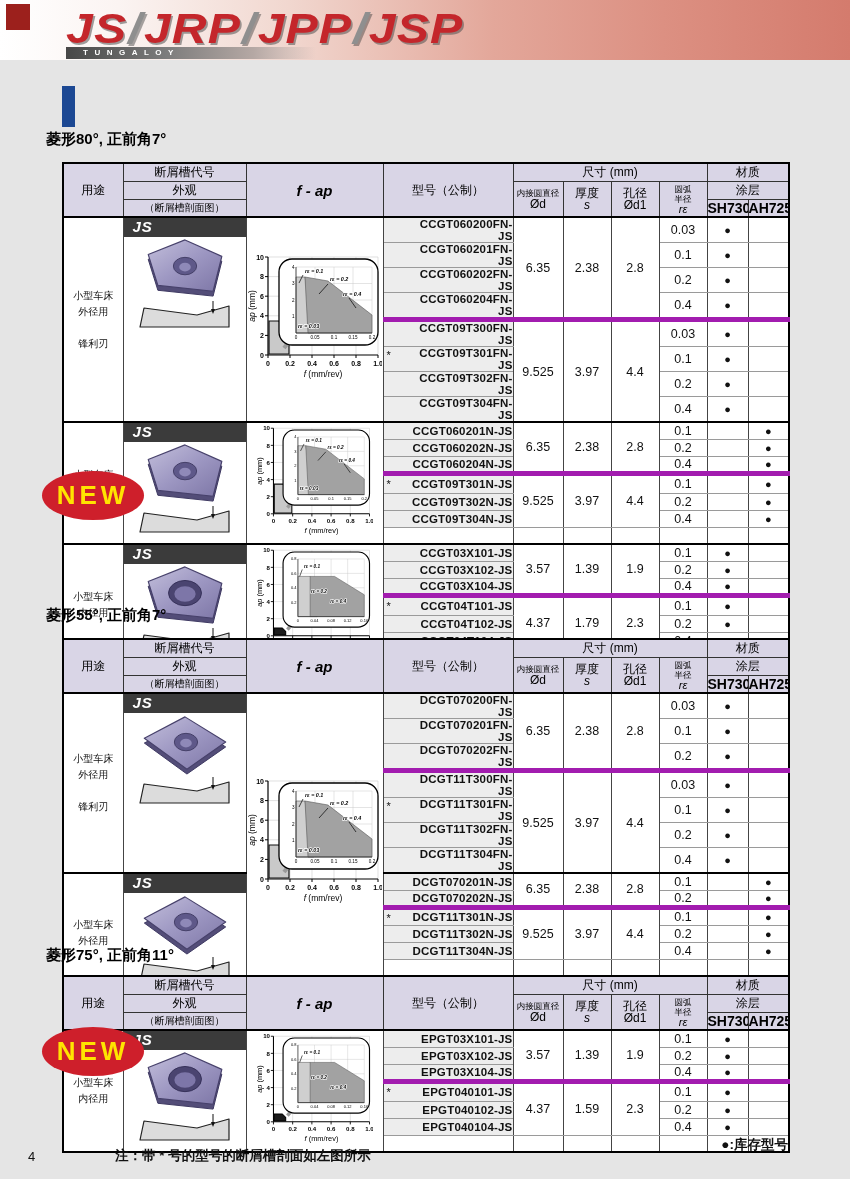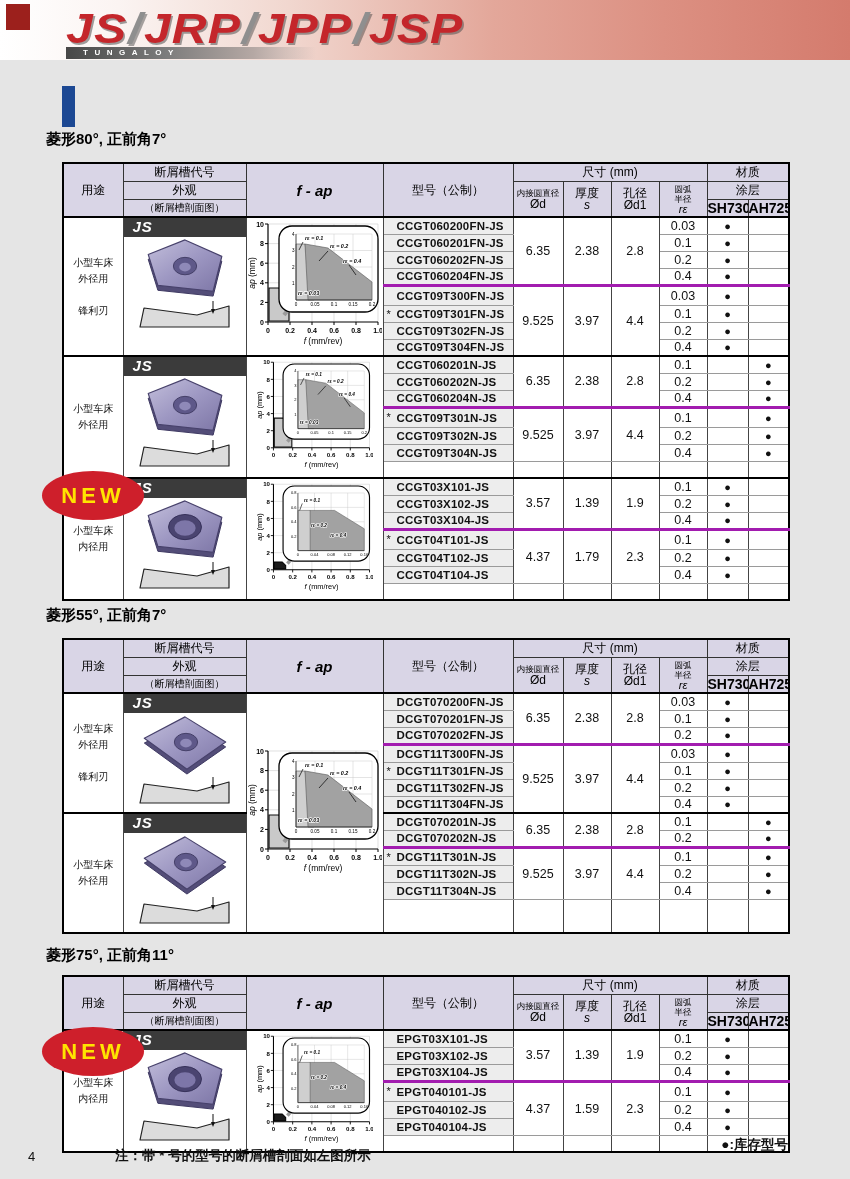--- a/index.html
+++ b/index.html
@@ -31,44 +31,44 @@
   .tbl-wrap{position:absolute;left:62px;}
   table{border-collapse:collapse;table-layout:fixed;width:726px;border:2px solid #000;background:#fff;}
   th,td{overflow:hidden;}
   th{background:var(--hdr);border:1px solid #333;font-weight:400;font-size:12px;color:#000;text-align:center;vertical-align:middle;padding:0;}
   td{border:1px solid var(--line-dark);border-top:1px solid var(--line-soft);border-bottom:1px solid var(--line-soft);
      font-size:12.5px;color:var(--ink);text-align:center;vertical-align:middle;background:#fff;padding:0;}
   tr{height:17px;}
   tr.hr1{height:18px;} tr.hr2{height:16px;} tr.hr3{height:16px;}
   tr.tall{height:34px;}
   tr.sec-first > td{border-top:2px solid #000;}
-  tr.grp-first > td{border-top:3px solid #a21caf;}
+  tr.grp-first > td{border-top:5px solid #a21caf;}
   .h-fap{font-size:15px;font-weight:700;font-style:italic;}
   .h-grade{font-weight:700;font-size:14px;}
   .hsm{font-size:8.5px;line-height:9px;display:inline-block;}
   .hbig{font-size:12px;line-height:12px;display:inline-block;}
   .hre{font-size:11px;font-style:italic;line-height:11px;display:inline-block;}
   .h-stack{line-height:9px;}
   .h-tiny{font-size:11px;}
-  td.model{ text-align:left;padding-left:13px;background:var(--model-bg);
+  td.model{ text-align:right;padding-left:28px;background:var(--model-bg);
     font-weight:700;font-size:11.5px;letter-spacing:.2px;position:relative;}
   td.model .star{position:absolute;left:3px;top:2px;font-size:11px;font-weight:400;}
   td.usage{font-size:10px;line-height:16px;background:#fff;}
   td.appearance{padding:0;vertical-align:top;}
   td.chart{padding:0;vertical-align:middle;text-align:center;}
   td.dotcell{font-size:11px;}
   .app-inner{display:flex;flex-direction:column;align-items:center;height:100%;}
   .jsbar{width:100%;height:19px;background:#3b3b3b;color:#fff;font-weight:700;font-style:italic;
     font-size:15px;text-align:left;padding-left:9px;line-height:18px;letter-spacing:1px;flex:0 0 auto;}
   .app-inner svg{flex:0 0 auto;}
 
   
   .new-badge{position:absolute;width:102px;height:49px;background:#ce1f2b;border-radius:50%;
     display:flex;align-items:center;justify-content:center;color:#ffe400;font-weight:800;
-    font-size:22px;letter-spacing:4px;z-index:6;}
+    font-size:26px;letter-spacing:4px;z-index:6;}
   .badge-1{left:42px;top:471px;}
   .badge-2{left:42px;top:1027px;}
 
   
   .page-num{position:absolute;left:28px;top:1149px;font-size:13px;color:#111;}
   .footer-note{position:absolute;left:115px;top:1147px;font-size:13.5px;font-weight:700;color:#111;}
   .footer-legend{position:absolute;right:62px;top:1136px;font-size:13.5px;font-weight:700;color:#111;}
 </style>
 </head>
 <body>

